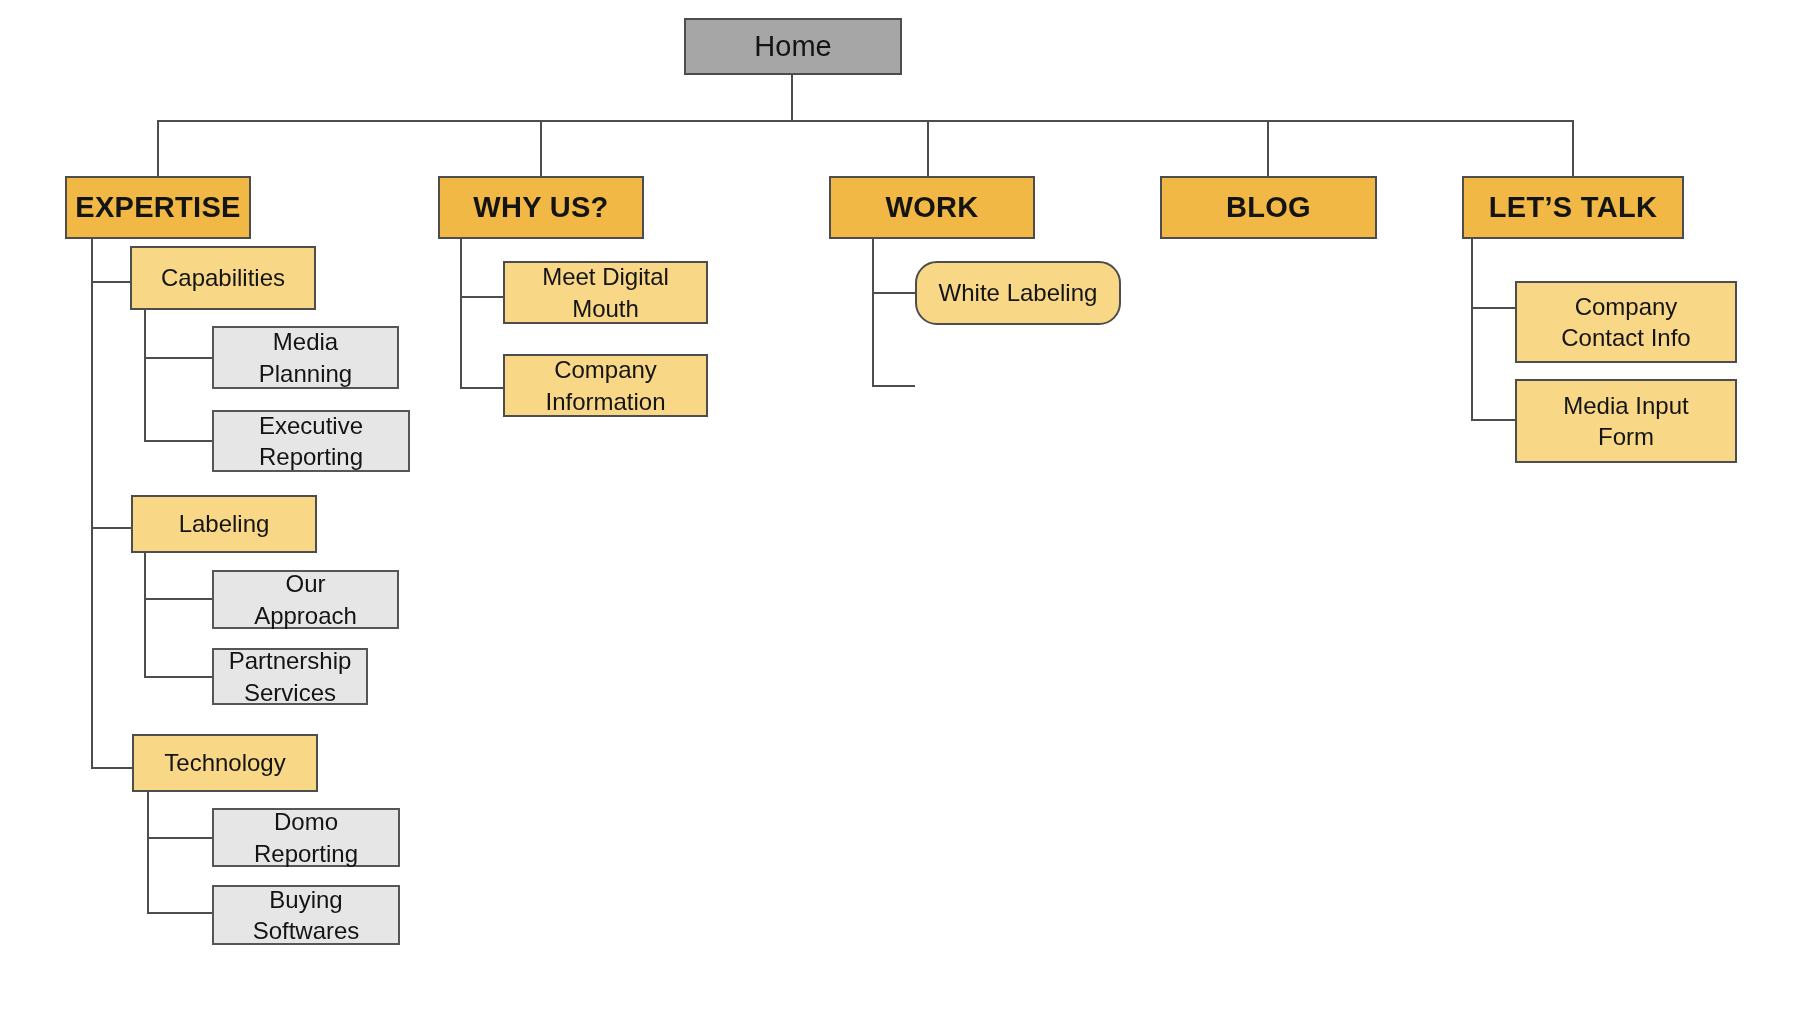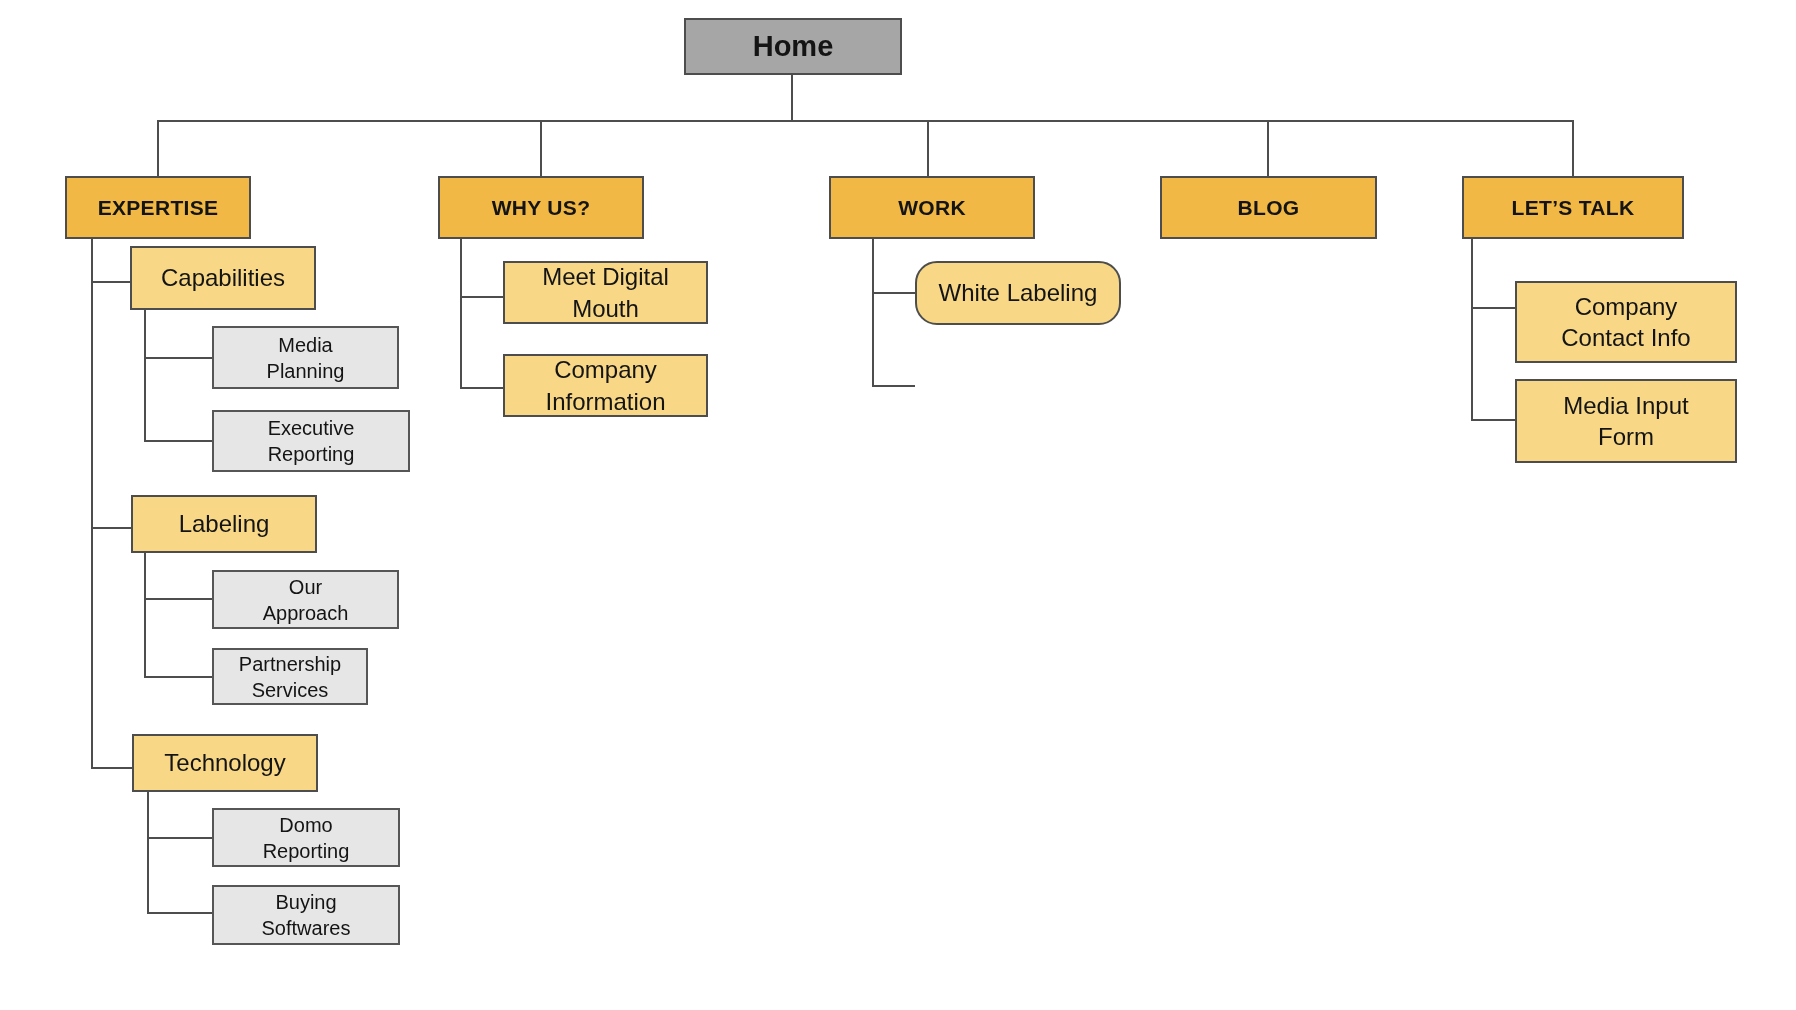--- a/index.html
+++ b/index.html
@@ -22,37 +22,37 @@
     display: flex;
     align-items: center;
     justify-content: center;
     text-align: center;
     white-space: pre-line;
     color: #141414;
     line-height: 1.3;
   }
   .home {
     background: #a6a6a6;
-    font-weight: bold;
+    font-weight: normal;
     font-size: 29px;
   }
   .lvl1 {
     background: #f1b845;
     font-weight: bold;
-    font-size: 21px;
+    font-size: 29px;
     letter-spacing: 0.3px;
   }
   .lvl2 {
     background: #f8d886;
     font-size: 24px;
   }
   .lvl3 {
     background: #e6e6e6;
     border-color: #565656;
-    font-size: 20px;
+    font-size: 24px;
   }
   .line {
     position: absolute;
     background: #4d4d4d;
   }
 </style>
 </head>
 <body>
 
 <div id="canvas">

